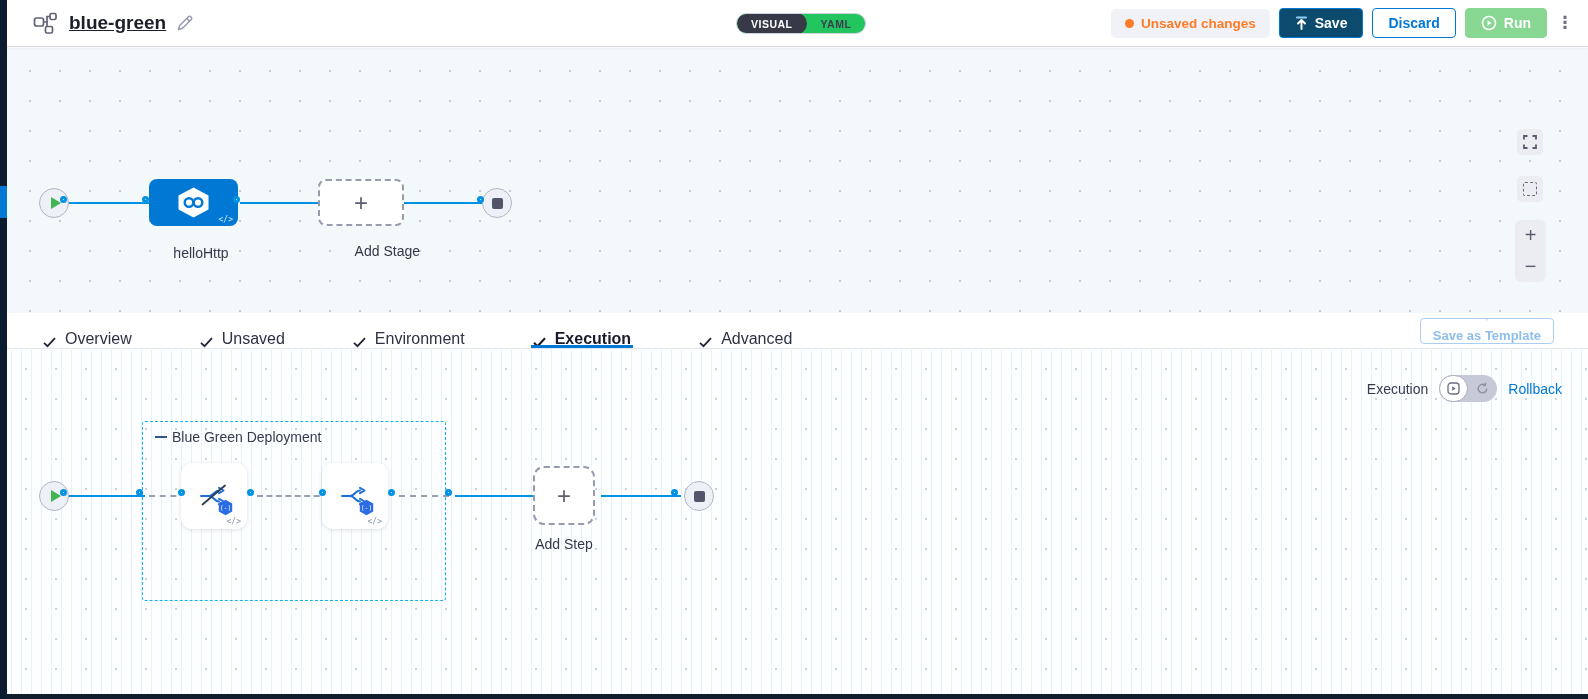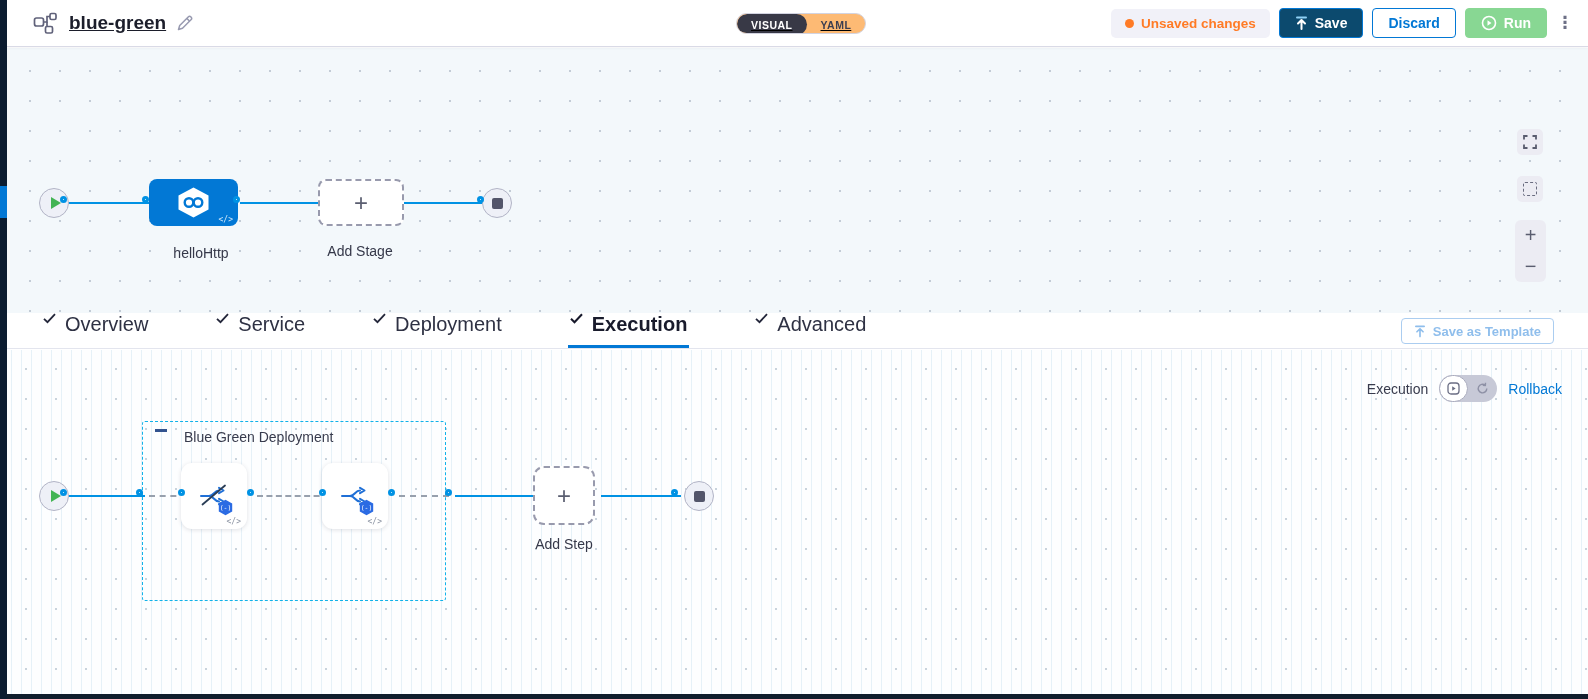--- a/index.html
+++ b/index.html
@@ -11,22 +11,22 @@
   #left-strip .active-seg { position:absolute; left:0; top:186px; width:7px; height:32px; background:#0278d5; }
   #bottom-strip { position:absolute; left:0; bottom:0; width:1588px; height:5px; background:#101d2c; z-index:49; }
 
   
   #header { position:absolute; left:7px; top:0; right:0; height:47px; background:#ffffff;
     border-bottom:1px solid #d9dae6; display:flex; align-items:center; padding:0 14px 0 26px; z-index:40;
     box-shadow:0 1px 3px rgba(40,41,61,.06); }
   .pipe-title { font-size:19px; font-weight:bold; color:#1c1e2b; margin:0 10px 0 11px;text-decoration:underline; }
   .icon-btn { background:none; border:none; cursor:pointer; display:flex; align-items:center; }
 
-  #mode-toggle { position:absolute; left:729px; top:13px; height:21px; display:flex; align-items:flex-start;
-    border:1px solid #d2d3e0; border-radius:11px; background:#fdba74; overflow:hidden;text-decoration:underline; }
+  #mode-toggle { position:absolute; left:729px; top:13px; height:21px; display:flex; align-items:center;
+    border:1px solid #d2d3e0; border-radius:11px; background:#22c55e; overflow:hidden; }
   .mode-seg { height:21px; display:flex; align-items:center; padding:0 14px; font-size:10.5px; font-weight:bold;
     letter-spacing:.5px; color:#3b3d50; cursor:pointer; }
   .mode-seg.active { background:#383946; color:#fff; border-radius:11px; }
 
   #header-right { margin-left:auto; display:flex; align-items:center; gap:9px; }
   #unsaved-badge { display:flex; align-items:center; gap:7px; background:#f1f1f8; border-radius:5px;
     height:29px; padding:0 14px; font-size:13.5px; font-weight:bold; color:#ff7b26; }
   #unsaved-badge .dot { width:9px; height:9px; border-radius:50%; background:#ff7b26; }
   .btn { height:30px; border-radius:4px; font-size:14px; font-weight:bold; cursor:pointer;
     display:flex; align-items:center; justify-content:center; gap:7px; border:1px solid transparent; padding:0 15px; }
@@ -64,47 +64,47 @@
   .canvas-ctrl { position:absolute; background:#ececf3; border-radius:5px; z-index:8; display:flex;
     align-items:center; justify-content:center; cursor:pointer; color:#595c6e; }
   #zoom-panel { position:absolute; right:42px; top:172px; width:31px; height:62px; background:#ececf3;
     border-radius:6px; z-index:8; display:flex; flex-direction:column; }
   #zoom-panel div { flex:1; display:flex; align-items:center; justify-content:center; font-size:20px;
     color:#5a5d6f; cursor:pointer; }
 
   
   #tab-bar { position:absolute; left:7px; top:313px; right:0; height:36px; background:#fff;
     border-bottom:1px solid #e3e5ee; display:flex; align-items:stretch; padding-left:34px; z-index:30; }
-  .tab { display:flex; align-items:flex-start; gap:9px; font-size:20px; color:#2e3143; position:relative;
+  .tab { display:flex; align-items:flex-end; gap:9px; font-size:16px; color:#2e3143; position:relative;
     cursor:pointer; margin-right:64px; padding:0 2px; }
   .tab.active { font-weight:bold; color:#191b2c; }
   .tab.active::after { content:""; position:absolute; left:0; right:0; bottom:0; height:3px; background:#0278d5; }
   .tab svg { flex:none; }
   #save-template-btn { position:absolute; right:34px; top:5px; height:26px; padding:0 12px; display:flex;
     align-items:center; gap:7px; border:1px solid #abcdf0; border-radius:4px; background:#fff;
-    color:#8fbeec; font-size:13px; font-weight:bold; cursor:pointer; }
+    color:#8fbeec; font-size:13px; font-weight:bold; cursor:pointer;flex-direction:column; }
 
   
   #exec-canvas { position:absolute; left:7px; top:350px; right:0; height:344px;
     background-color:#fdfeff;
     background-image:
       radial-gradient(#c9d3dc 1px, rgba(0,0,0,0) 1.3px),
       linear-gradient(to right, rgba(186,219,236,.35) 1px, rgba(0,0,0,0) 1px);
     background-size:30px 30px, 10px 10px; background-position:4px 4px, 4px 0; }
 
   #exec-switch-row { position:absolute; right:26px; top:25px; display:flex; align-items:center; gap:11px; z-index:10; }
   #exec-switch-row .exec-lbl { font-size:14px; color:#383b4d; }
   #exec-switch-row .rollback-lbl { font-size:14px; color:#0278d5; cursor:pointer; }
   #exec-rollback-toggle { width:58px; height:27px; background:#c7c9d7; border-radius:14px; display:flex; cursor:pointer; }
   #exec-rollback-toggle .seg { width:29px; height:27px; display:flex; align-items:center; justify-content:center; }
   #exec-rollback-toggle .seg.on { background:#fff; border:1px solid #aaacbe; border-radius:14px; }
 
   #step-group { position:absolute; left:135px; top:71px; width:304px; height:180px;
     border:1.6px dashed #12b2e9; border-radius:3px; z-index:2; }
-  #step-group-label { position:absolute; left:12px; top:7px; display:flex; gap:17px;
+  #step-group-label { position:absolute; left:12px; top:7px; display:flex; align-items:center; gap:5px;
     font-size:14px; color:#383b4d; z-index:3; }
   #step-group-label .collapse-dash { width:12px; height:2.5px; background:#33538f; }
 
   .step-node { position:absolute; width:66px; height:66px; background:#fff; border-radius:11px; z-index:4;
     box-shadow:0 1px 4px rgba(40,41,61,.14); cursor:pointer; display:flex; align-items:center; justify-content:center; }
   .step-node .code-mini { position:absolute; right:6px; bottom:3px; font-size:8px; color:#8b93a2; font-family:"DejaVu Sans Mono",monospace; }
   .step-node .badge { position:absolute; left:36px; top:36px; }
 </style>
 </head>
 <body>
@@ -193,21 +193,21 @@
         <circle cx="23" cy="16.5" r="4.3" fill="none" stroke="#0278d5" stroke-width="2.4"></circle>
       </svg>
     </span>
     <span class="code-mini">&lt;/&gt;</span>
   </div>
   <div class="node-label" style="left:134px; top:196px; width:120px;">helloHttp</div>
 
   <div class="add-node" style="left:311px; top:131px; width:86px; height:47px; border-radius:8px;">
     <span class="plus-glyph">+</span>
   </div>
-  <div class="node-label" style="left:293px; top:194px; width:120px;">Add Stage</div>
+  <div class="node-label" style="left:293px; top:194px; width:120px;text-align:right;">Add Stage</div>
 
   <div class="canvas-ctrl" style="right:45px; top:81px; width:26px; height:26px;">
     <svg width="14" height="14" viewBox="0 0 14 14" fill="none" stroke="#595c6e" stroke-width="1.8">
       <path d="M1 4.5 V1 H4.5"></path>
         <path d="M9.5 1 H13 V4.5"></path>
         <path d="M13 9.5 V13 H9.5"></path>
         <path d="M4.5 13 H1 V9.5"></path>
     </svg>
   </div>
   <div class="canvas-ctrl" style="right:45px; top:128px; width:26px; height:26px;">
@@ -223,27 +223,27 @@
   <div class="tab">
     <svg width="13" height="11" viewBox="0 0 13 11" fill="none" stroke="#23263a" stroke-width="1.8">
         <path d="M1 5.8 L4.5 9.2 L12 1.2"></path>
       </svg>
     <span>Overview</span>
   </div>
   <div class="tab">
     <svg width="13" height="11" viewBox="0 0 13 11" fill="none" stroke="#23263a" stroke-width="1.8">
         <path d="M1 5.8 L4.5 9.2 L12 1.2"></path>
       </svg>
-    <span>Service</span>
+    <span>Unsaved</span>
   </div>
   <div class="tab">
     <svg width="13" height="11" viewBox="0 0 13 11" fill="none" stroke="#23263a" stroke-width="1.8">
         <path d="M1 5.8 L4.5 9.2 L12 1.2"></path>
       </svg>
-    <span>Deployment</span>
+    <span>Environment</span>
   </div>
   <div class="tab active">
     <svg width="13" height="11" viewBox="0 0 13 11" fill="none" stroke="#16182a" stroke-width="2">
         <path d="M1 5.8 L4.5 9.2 L12 1.2"></path>
       </svg>
     <span>Execution</span>
   </div>
   <div class="tab">
     <svg width="13" height="11" viewBox="0 0 13 11" fill="none" stroke="#23263a" stroke-width="1.8">
         <path d="M1 5.8 L4.5 9.2 L12 1.2"></path>

